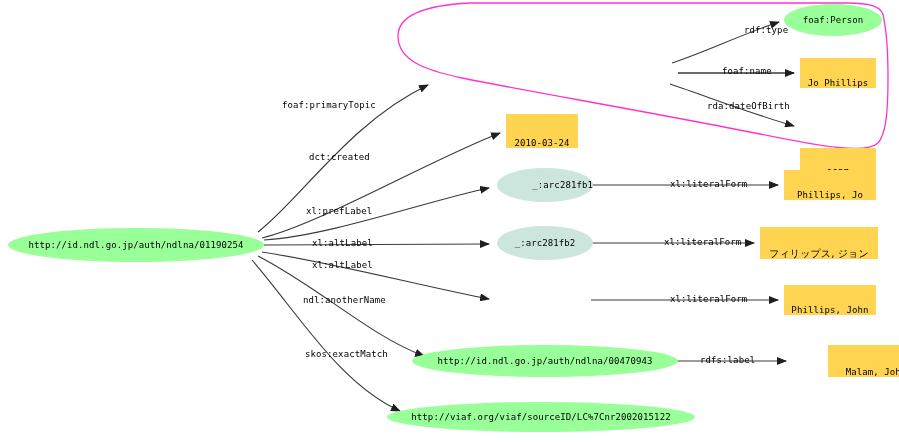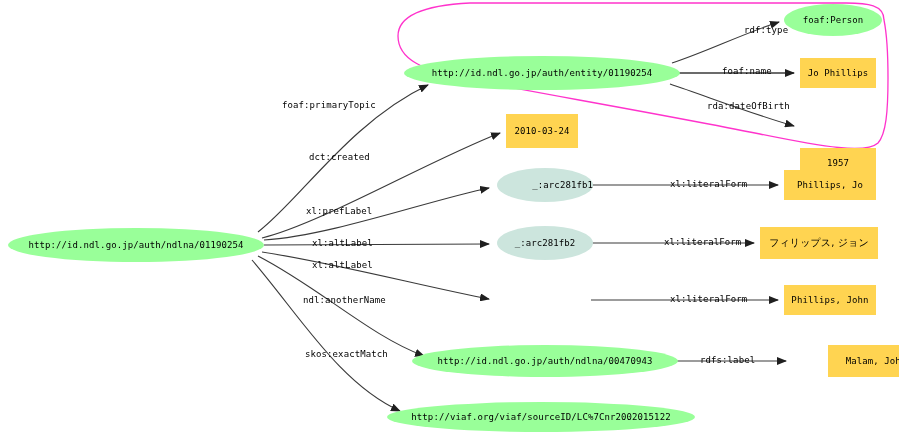--- a/index.html
+++ b/index.html
@@ -3,21 +3,21 @@
 <meta charset="utf-8">
 <style>
   html,body{margin:0;padding:0;background:#ffffff;}
   body{font-family:"DejaVu Sans Mono","Liberation Mono",monospace;}
   #canvas{position:relative;width:899px;height:444px;background:#ffffff;overflow:hidden;}
   #edges{position:absolute;left:0;top:0;width:899px;height:444px;}
   .node{position:absolute;box-sizing:border-box;display:flex;align-items:center;justify-content:center;text-align:center;}
   .ellipse{border-radius:50%;}
   .uri{background:#99ff99;color:#000000;}
   .bnode{background:#cce5dd;color:#000000;}
-  .literal{background:#ffd451;color:#000000;}
+  .literal{background:#ffd451;color:#000000;align-items:flex-end;}
   .nlabel{font-size:9px;line-height:10px;letter-spacing:0.1px;white-space:nowrap;}
   .nlabel.jp{font-family:"DejaVu Sans","Liberation Sans",sans-serif;font-size:10px;}
   .elabel{position:absolute;font-size:9px;line-height:10px;color:#000000;white-space:nowrap;letter-spacing:0.1px;}
 </style>
 </head>
 <body>
 
 <div id="canvas">
 
   <svg id="edges" viewBox="0 0 899 444">
@@ -47,23 +47,20 @@
     <path fill="none" stroke="#ff33cc" stroke-width="1.3" d="M884,20 C884,5 868,3 846,3 L470,3 C430,5 398,14 398,36
              C398,60 424,70 462,78 C520,90 650,112 760,134
              C824,147 866,154 878,143 C886,134 888,112 888,78
              C888,48 886,30 884,20 Z"></path>
   </svg>
 
   <div class="node ellipse uri" style="left:8px;top:228px;width:256px;height:34px;">
     <span class="nlabel">http://id.ndl.go.jp/auth/ndlna/01190254</span>
   </div>
 
-  <div class="node ellipse uri" style="left:404px;top:56px;width:276px;height:34px;">
-    <span class="nlabel">http://id.ndl.go.jp/auth/entity/01190254</span>
-  </div>
 
   <div class="node ellipse uri" style="left:784px;top:4px;width:98px;height:32px;">
     <span class="nlabel">foaf:Person</span>
   </div>
 
   <div class="node literal" style="left:800px;top:58px;width:76px;height:30px;">
     <span class="nlabel">Jo Phillips</span>
   </div>
 
   <div class="node literal" style="left:800px;top:112px;width:76px;height:30px;margin-top:36px;">

